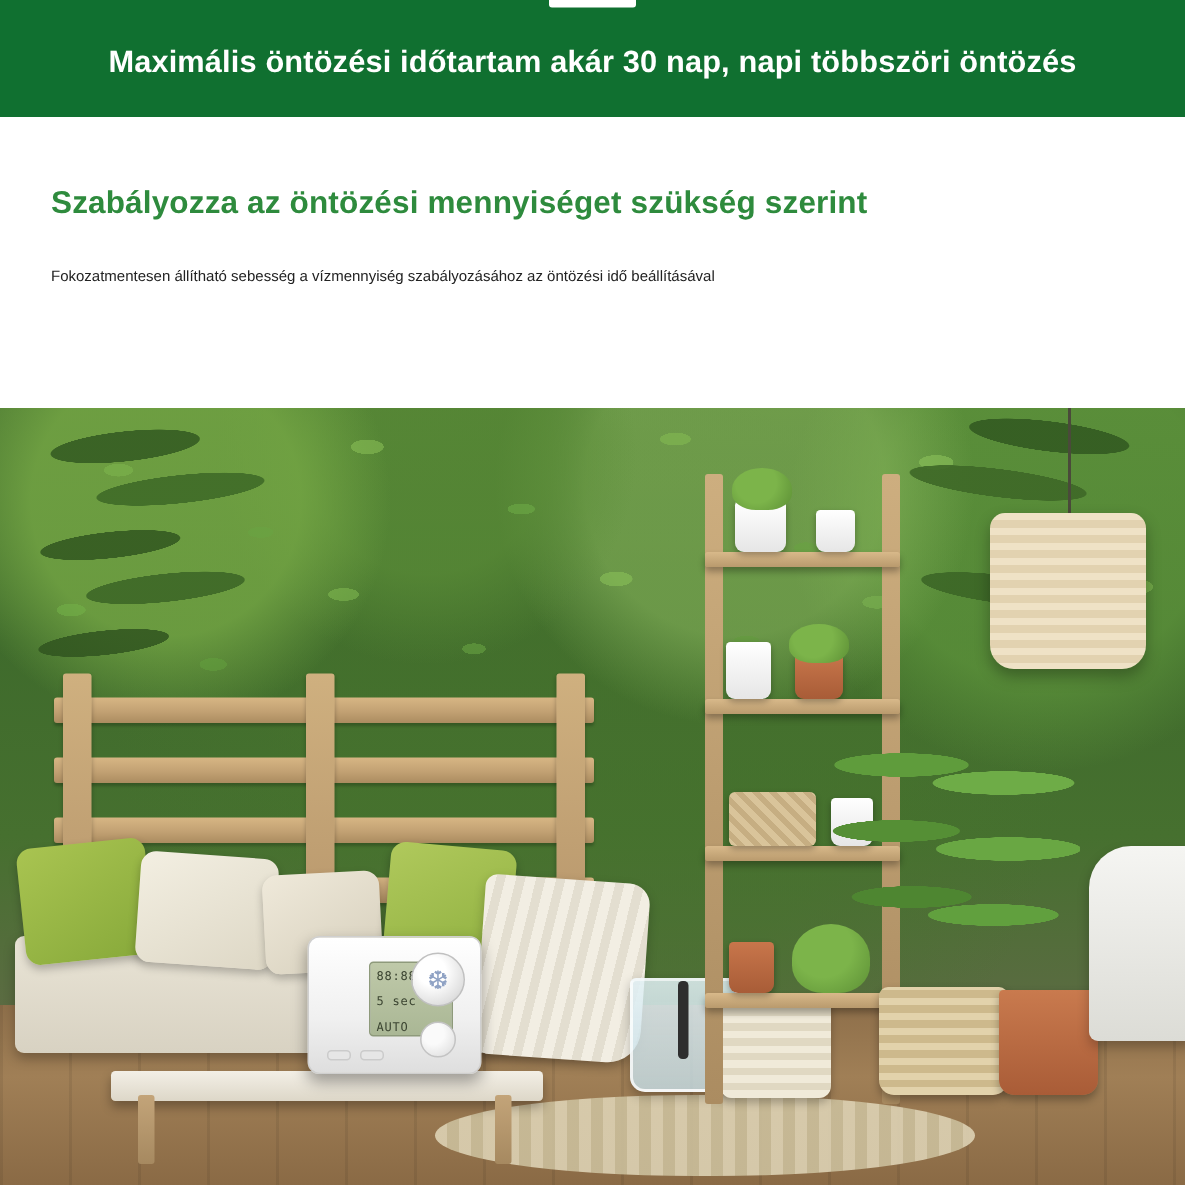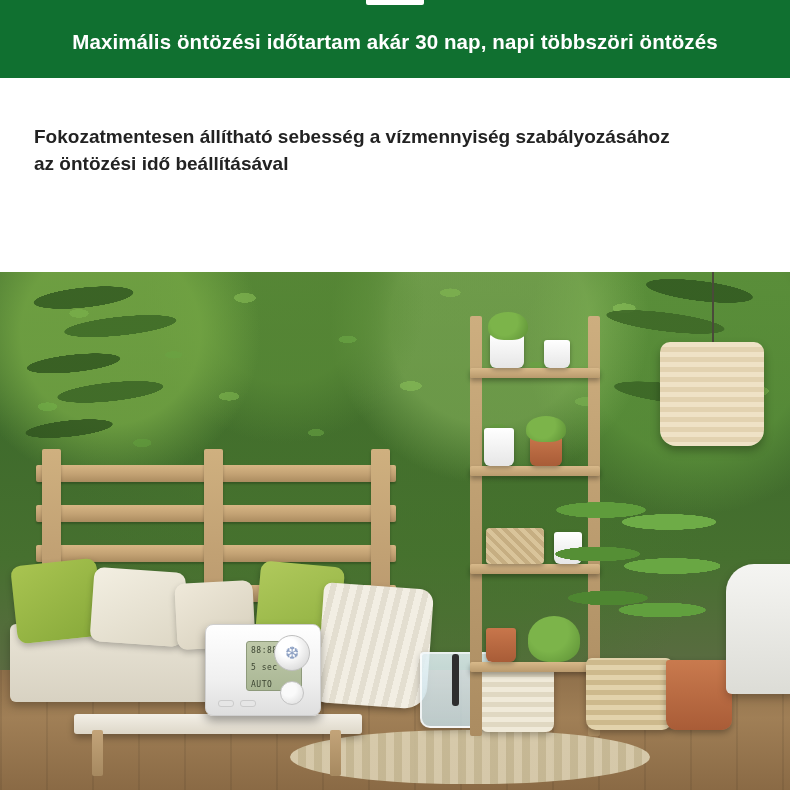--- a/index.html
+++ b/index.html
@@ -56,22 +56,22 @@
   }
   .info-heading {
     color: #2e8b3d;
     font-size: 21px;
     font-weight: bold;
     letter-spacing: 0.1px;
     margin-bottom: 30px;
   }
   .info-body {
     color: #222222;
-    font-size: 19px;
-    font-weight: bold;
+    font-size: 10px;
+    font-weight: normal;
     line-height: 1.42;
     max-width: 660px;
   }
 
   
   .photo {
     position: relative;
     width: 100%;
     height: 518px;
     overflow: hidden;
@@ -428,20 +428,21 @@
 <body>
 
 <div class="page">
 
   <div class="banner">
     <div class="banner-tick"></div>
     <div class="banner-text">Maximális öntözési időtartam akár 30 nap, napi többszöri öntözés</div>
   </div>
 
   <div class="info">
+    <div class="info-heading">Szabályozza az öntözési mennyiséget szükség szerint</div>
     <div class="info-body">Fokozatmentesen állítható sebesség a vízmennyiség szabályozásához az öntözési idő beállításával</div>
   </div>
 
   <div class="photo">
     <div class="bg-foliage"></div>
     <div class="bg-leaves"></div>
     <div class="fern-left"></div>
     <div class="fern-right"></div>
 
     <div class="floor"></div>

